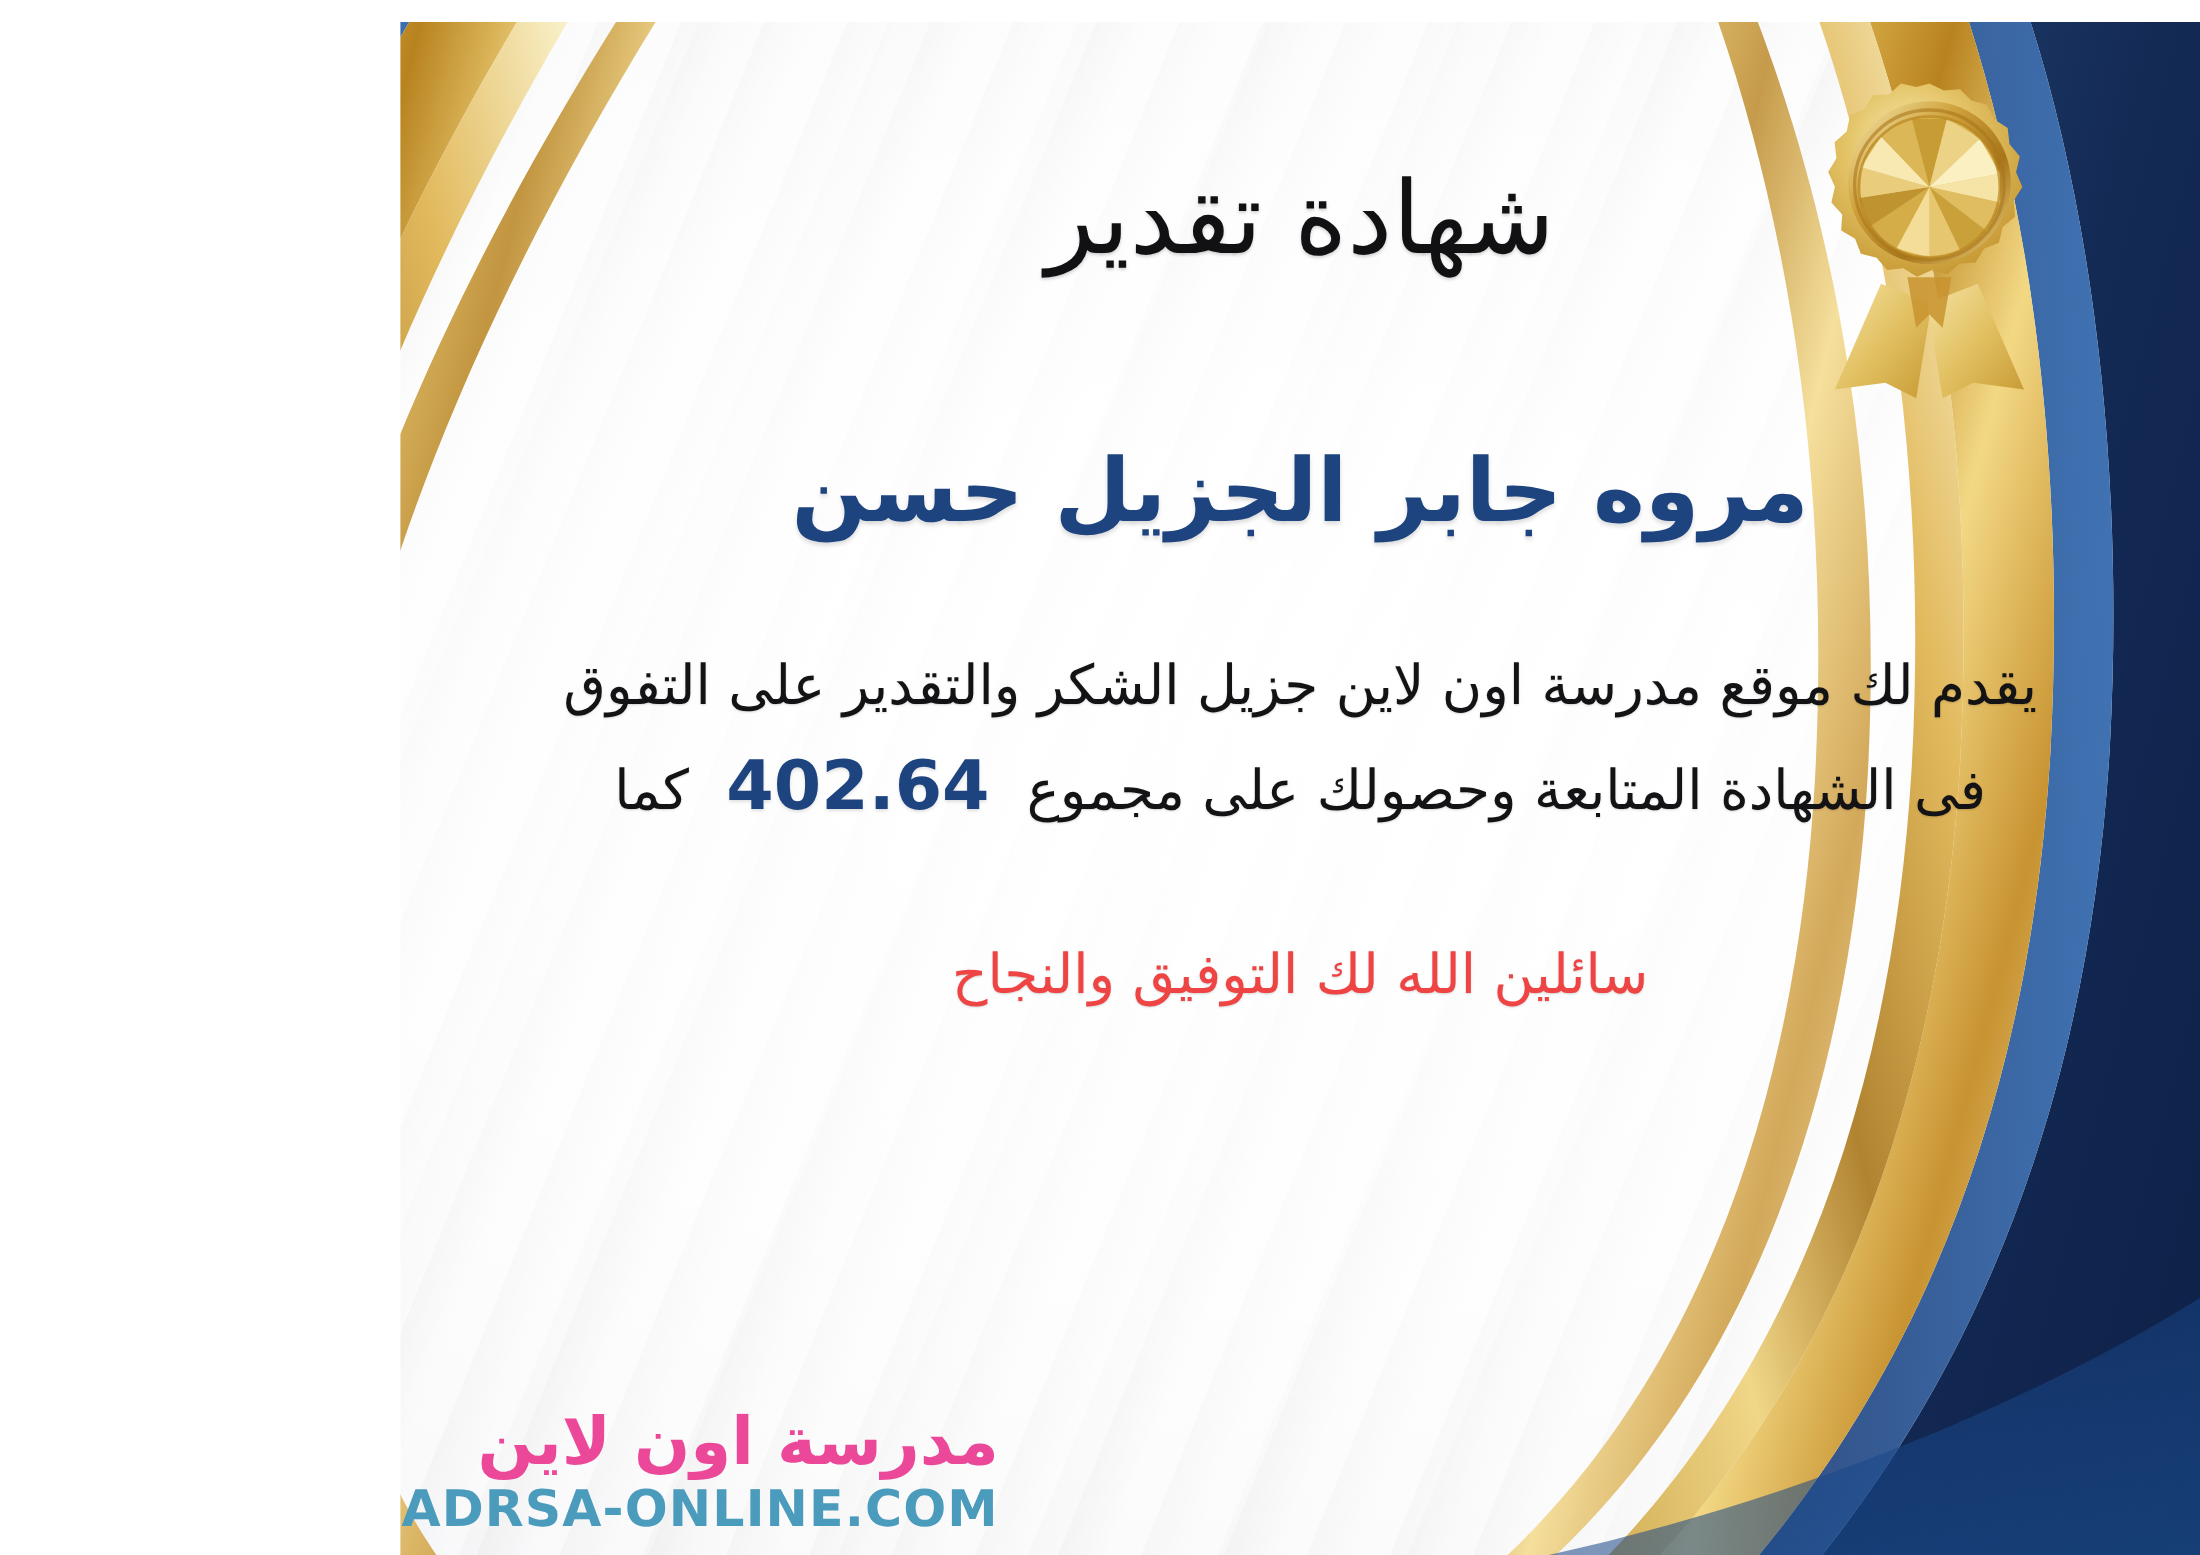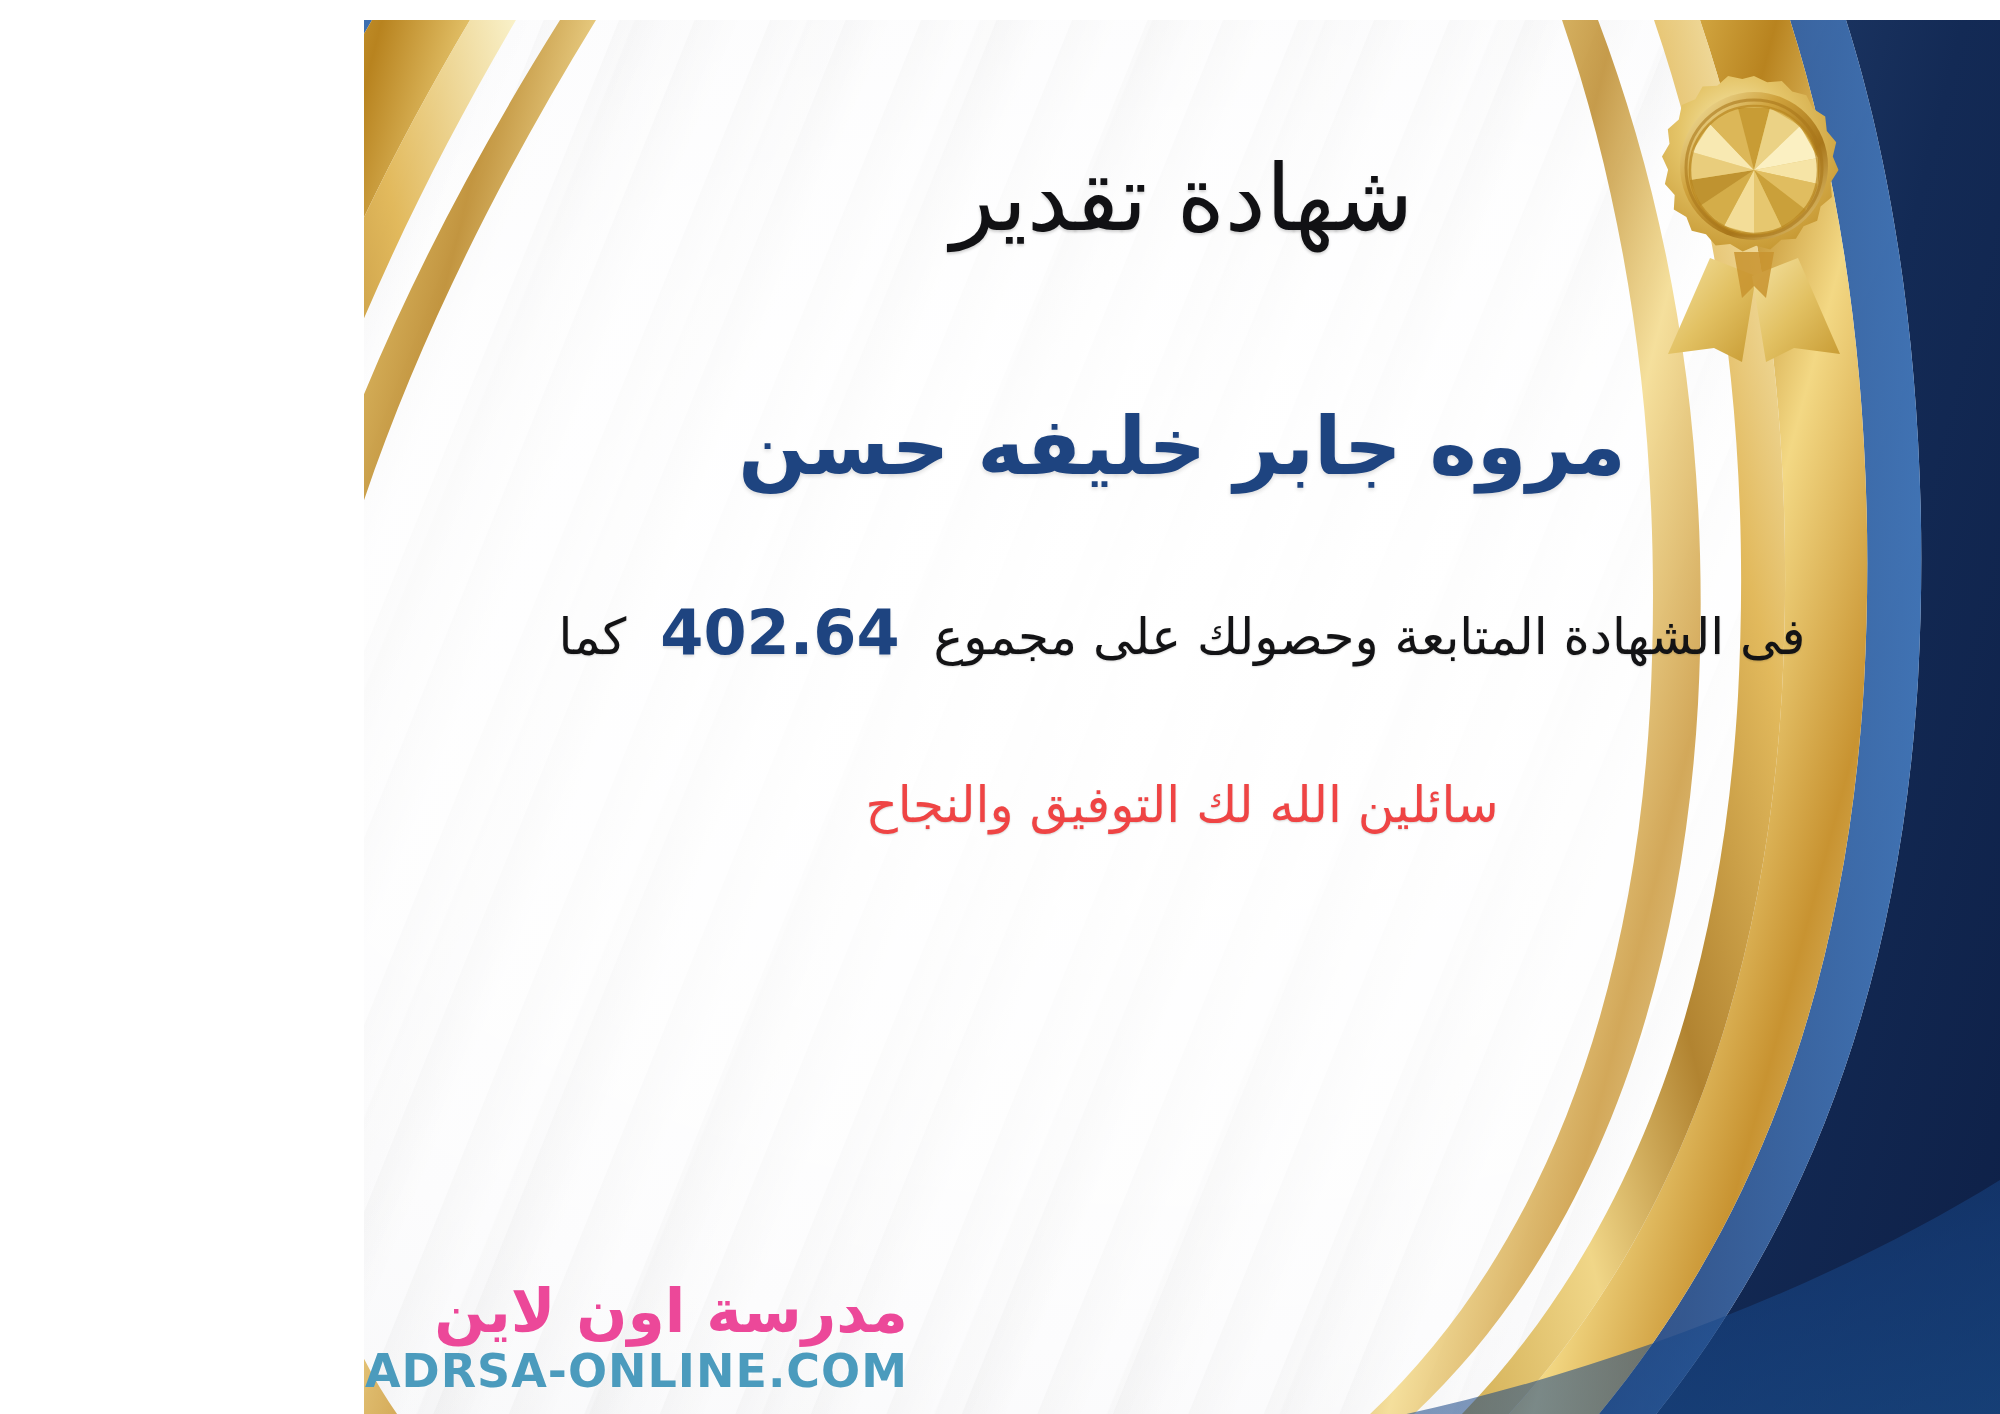--- a/index.html
+++ b/index.html
@@ -254,23 +254,24 @@
         </g>
         <circle r="64" fill="none" stroke="#b8861f" stroke-width="2.5" opacity="0.7"></circle>
       </g>
     </svg>
   </div>
 
   <div class="content">
 
     <div class="cert-title">شهادة تقدير</div>
 
-    <div class="recipient-name">مروه جابر خليفه حسن</div>
+    <div class="recipient-name">مروه جابر الجزيل حسن</div>
 
     <div class="body-block">
+      <span class="body-line">يقدم لك موقع مدرسة اون لاين جزيل الشكر  والتقدير على التفوق</span>
       <span class="body-line">
         <span>فى الشهادة المتابعة وحصولك على مجموع</span>
         <span class="grade-value">402.64</span>
         <span>كما</span>
       </span>
     </div>
 
     <div class="closing-line">سائلين الله لك التوفيق  والنجاح</div>
   </div>
 

